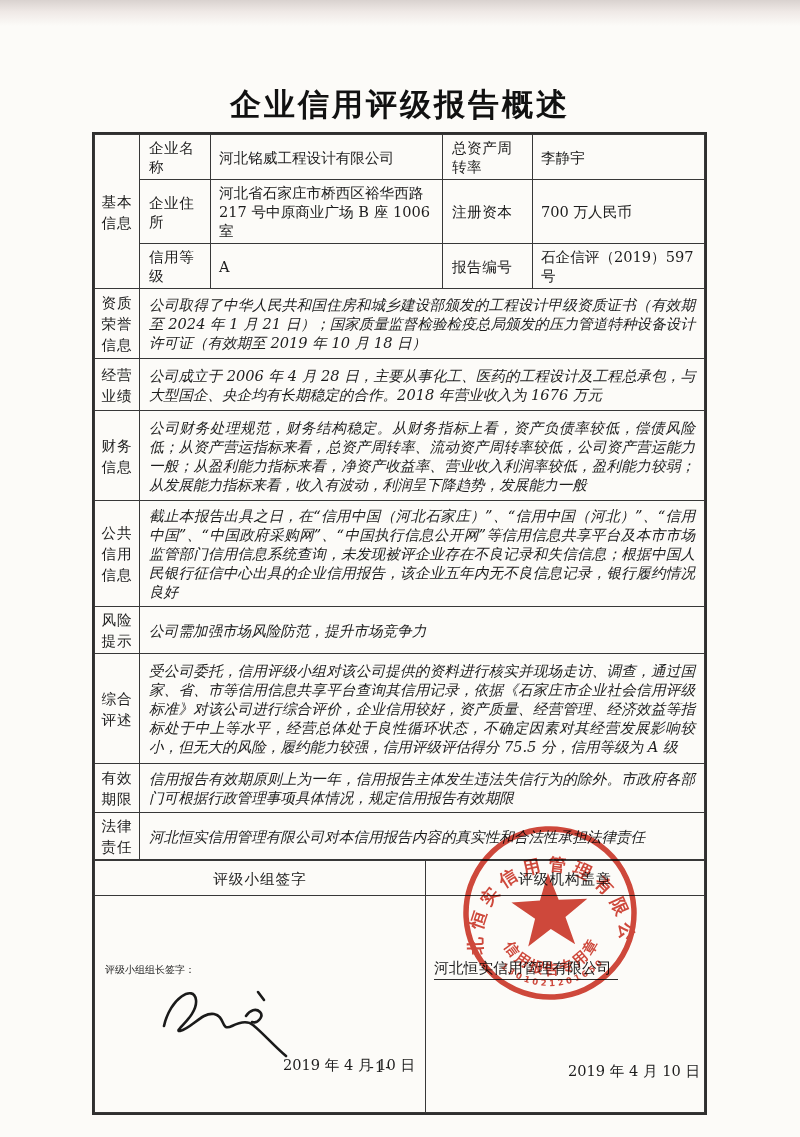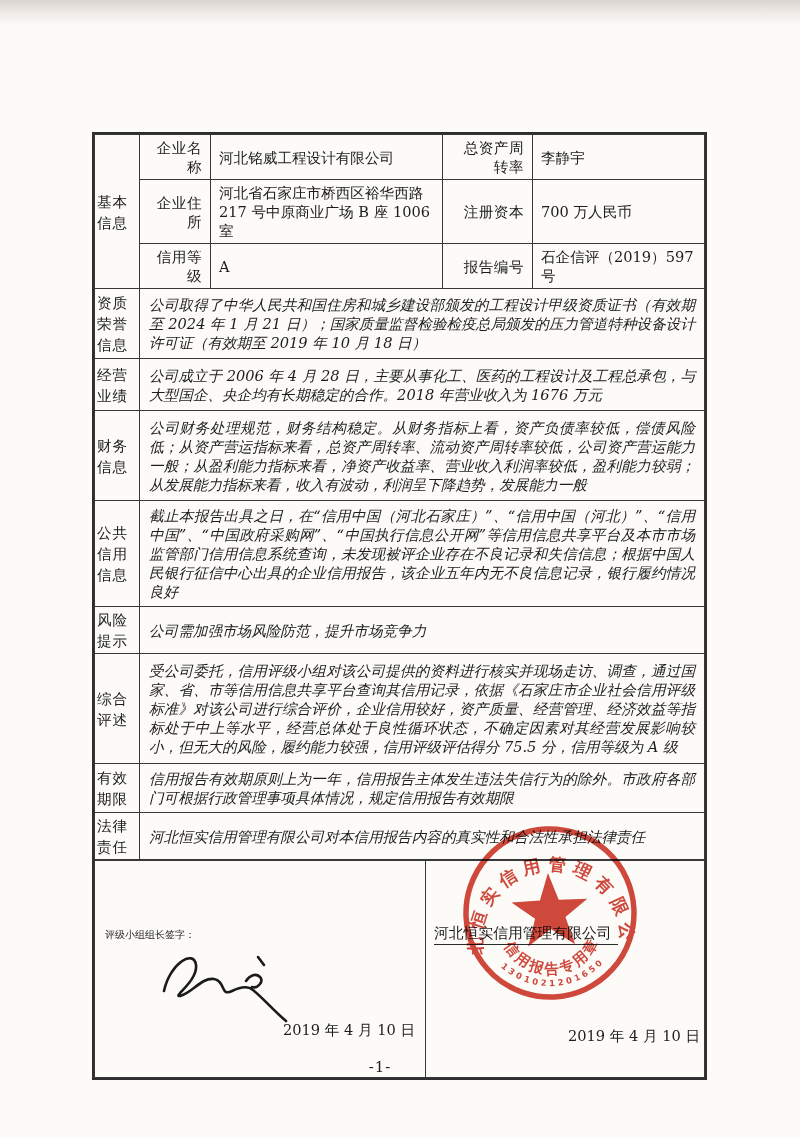--- a/index.html
+++ b/index.html
@@ -23,24 +23,24 @@
     border:2px solid #2f2f2f;background:transparent;
   }
   table{border-collapse:collapse;width:100%;table-layout:fixed;}
   td{
     border:1.5px solid #383838;
     font-size:14.6px;line-height:19px;
     padding:3px 8px;vertical-align:middle;
     overflow:hidden;
   }
   td.sec{
-    white-space:pre-line;line-height:21px;
+    text-align:center;white-space:pre-line;line-height:21px;
     padding:2px 2px;letter-spacing:1px;
   }
-  td.lbl{padding-left:9px;letter-spacing:0.5px;text-align:right;}
+  td.lbl{padding-left:9px;letter-spacing:0.5px;}
   td.val{}
   td.content{text-align:justify;padding:5px 9px;font-style:italic;}
   td.signhead{text-align:center;height:28px;letter-spacing:1px;}
   .sigcell{position:relative;height:210px;vertical-align:top;}
   .leader-label{position:absolute;left:10px;top:64px;font-size:10px;}
   .agency-name{
     position:absolute;left:8px;top:62px;font-size:14.8px;
     border-bottom:1.5px solid #2b2b2b;padding:0 6px 2px 0;white-space:nowrap;
   }
   .date-left{position:absolute;right:10px;bottom:38px;font-size:14.6px;}
@@ -54,20 +54,21 @@
   .page-number{
     position:absolute;left:0;top:1058px;width:760px;text-align:center;
     font-size:15px;letter-spacing:1px;
   }
 </style>
 </head>
 <body>
 
 <div class="page">
 
+  <div class="doc-title">企业信用评级报告概述</div>
 
   <div class="tbl-wrap">
 
     <table>
       <colgroup>
         <col style="width:45px">
           <col style="width:71px">
           <col style="width:232px">
           <col style="width:90px">
           <col>
@@ -137,20 +138,24 @@
       </tr>
     </tbody>
       </table>
 
     <table>
       <colgroup>
           <col style="width:331px">
           <col>
         </colgroup>
       <tbody>
+          <tr>
+        <td class="signhead">评级小组签字</td>
+        <td class="signhead">评级机构盖章</td>
+      </tr>
       <tr>
         <td class="sigcell">
           <span class="leader-label">评级小组组长签字：</span>
           <svg class="sig-svg" width="160" height="90" viewBox="0 0 160 90">
             <g fill="none" stroke="#1a1a1a" stroke-width="2.6" stroke-linecap="round" stroke-linejoin="round">
               <path d="M14,50 C20,22 44,8 46,24 C48,40 22,56 30,55 C42,52 52,36 64,38 C76,40 70,56 82,50 C90,46 97,44 103,49 C112,56 124,70 136,80"></path>
               <path d="M96,40 C100,34 106,32 110,36 C114,40 108,48 102,46"></path>
               <path d="M108,16 L114,24"></path>
             </g>
           </svg>

